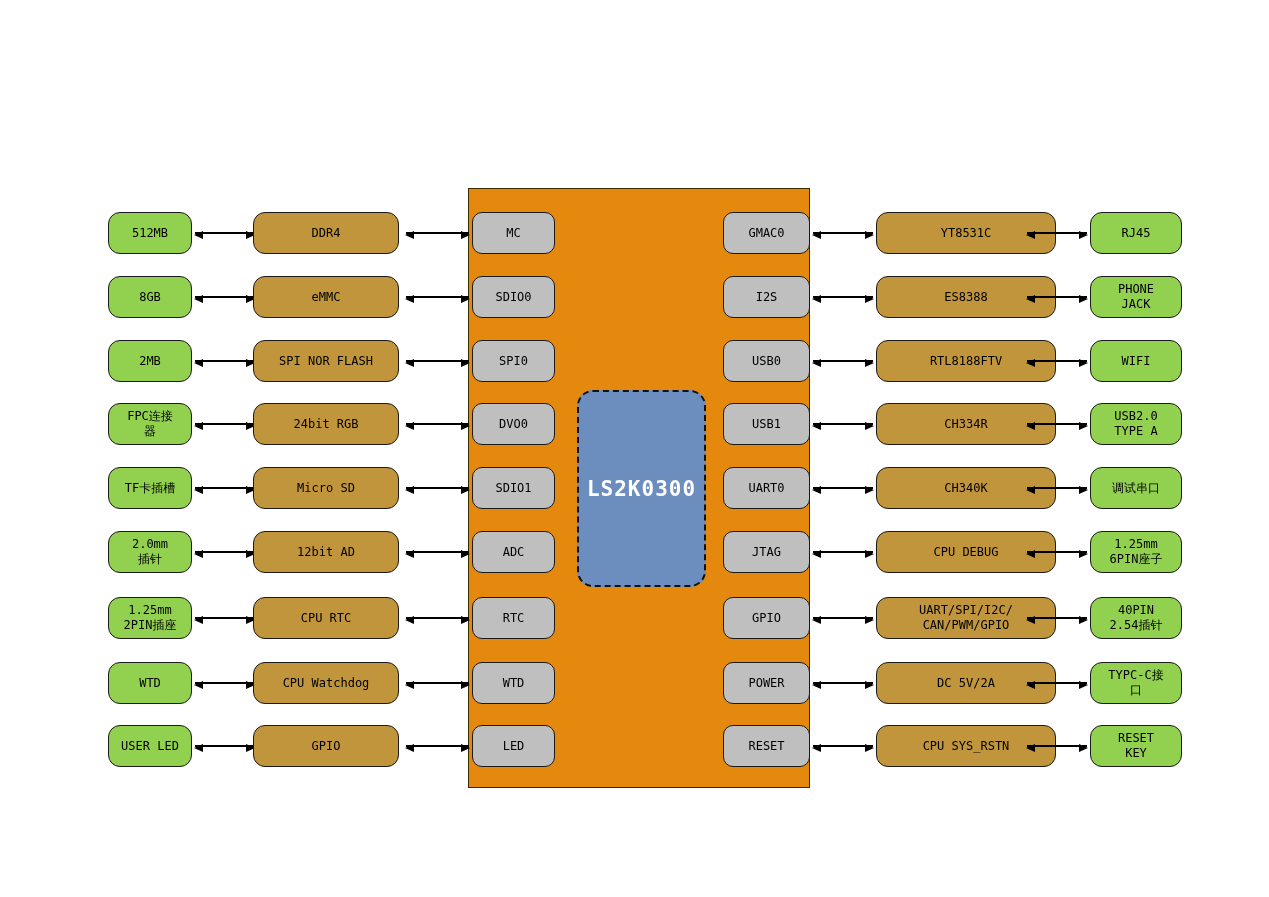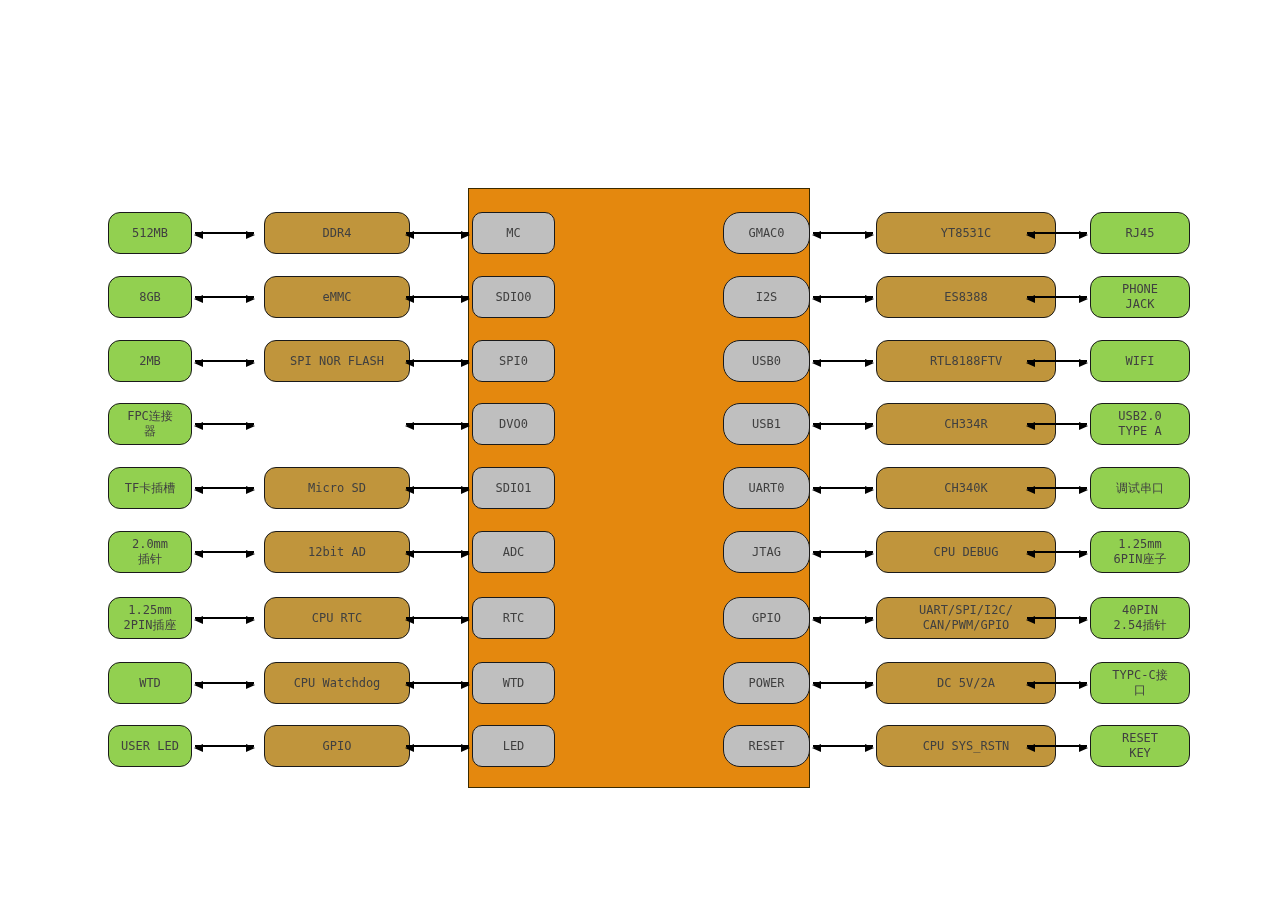--- a/index.html
+++ b/index.html
@@ -31,50 +31,53 @@
   .row{position:absolute;left:0;width:100%;height:42px;}
   .box{
     position:absolute;top:0;height:42px;
     border:1.5px solid #1a1a1a;
     border-radius:12px;
     box-sizing:border-box;
     display:flex;align-items:center;justify-content:center;
     text-align:center;
     font-size:12px;line-height:1.25;
     white-space:pre-line;
-    color:#404040;
+    color:#000000;
   }
   .green{background:var(--green);}
   .tan{background:var(--tan);}
   .gray{background:var(--gray);border-radius:10px;}
   
   .col-go{left:108px;width:84px;}
-  .col-tl{left:264px;width:146px;justify-content:center;}
+  .col-tl{left:253px;width:146px;justify-content:center;}
   .col-gl{left:472px;width:83px;justify-content:center;}
-  .col-gr{left:723px;width:87px;border-radius:17px;}
+  .col-gr{left:723px;width:87px;}
   .col-tr{left:876px;width:180px;}
-  .col-ge{left:1090px;width:100px;}
+  .col-ge{left:1090px;width:92px;}
   
   .arrow{position:absolute;top:20px;height:0;border-top:2px solid #000;}
   .arrow::before,.arrow::after{
     content:"";position:absolute;top:-3px;width:0;height:0;
     border-top:4px solid transparent;border-bottom:4px solid transparent;
   }
   .arrow::before{left:-1px;border-right:9px solid #000;}
   .arrow::after{right:-1px;border-left:9px solid #000;}
   .arr-1{left:195px;width:59px;}
   .arr-2{left:406px;width:63px;}
   .arr-3{left:813px;width:60px;}
   .arr-4{left:1027px;width:60px;}
 </style>
 </head>
 <body>
 
 <div id="canvas" style="--bg: #ffffff; --orange: #E4880E; --green: #92D050; --tan: #C0953C; --gray: #BFBFBF; --blue: #6C8EBF;">
   <div class="soc"></div>
+  <div class="chip">
+    <span>LS2K0300</span>
+  </div>
   <div id="rows">
   <div class="row" style="top: 212px;">
     <div class="box green col-go"><span class="lbl">512MB</span></div>
     <div class="arrow arr-1"></div>
     <div class="box tan col-tl"><span class="lbl">DDR4</span></div>
     <div class="arrow arr-2"></div>
     <div class="box gray col-gl"><span class="lbl">MC</span></div>
     <div class="box gray col-gr"><span class="lbl">GMAC0</span></div>
     <div class="arrow arr-3"></div>
     <div class="box tan col-tr"><span class="lbl">YT8531C</span></div>
@@ -106,20 +109,21 @@
     <div class="arrow arr-3"></div>
     <div class="box tan col-tr"><span class="lbl">RTL8188FTV</span></div>
     <div class="arrow arr-4"></div>
     <div class="box green col-ge"><span class="lbl">WIFI</span></div>
   </div>
 
   <div class="row" style="top: 403px;">
     <div class="box green col-go"><span class="lbl">FPC连接
 器</span></div>
     <div class="arrow arr-1"></div>
+    <div class="box tan col-tl"><span class="lbl">24bit RGB</span></div>
     <div class="arrow arr-2"></div>
     <div class="box gray col-gl"><span class="lbl">DVO0</span></div>
     <div class="box gray col-gr"><span class="lbl">USB1</span></div>
     <div class="arrow arr-3"></div>
     <div class="box tan col-tr"><span class="lbl">CH334R</span></div>
     <div class="arrow arr-4"></div>
     <div class="box green col-ge"><span class="lbl">USB2.0
 TYPE A</span></div>
   </div>
 

